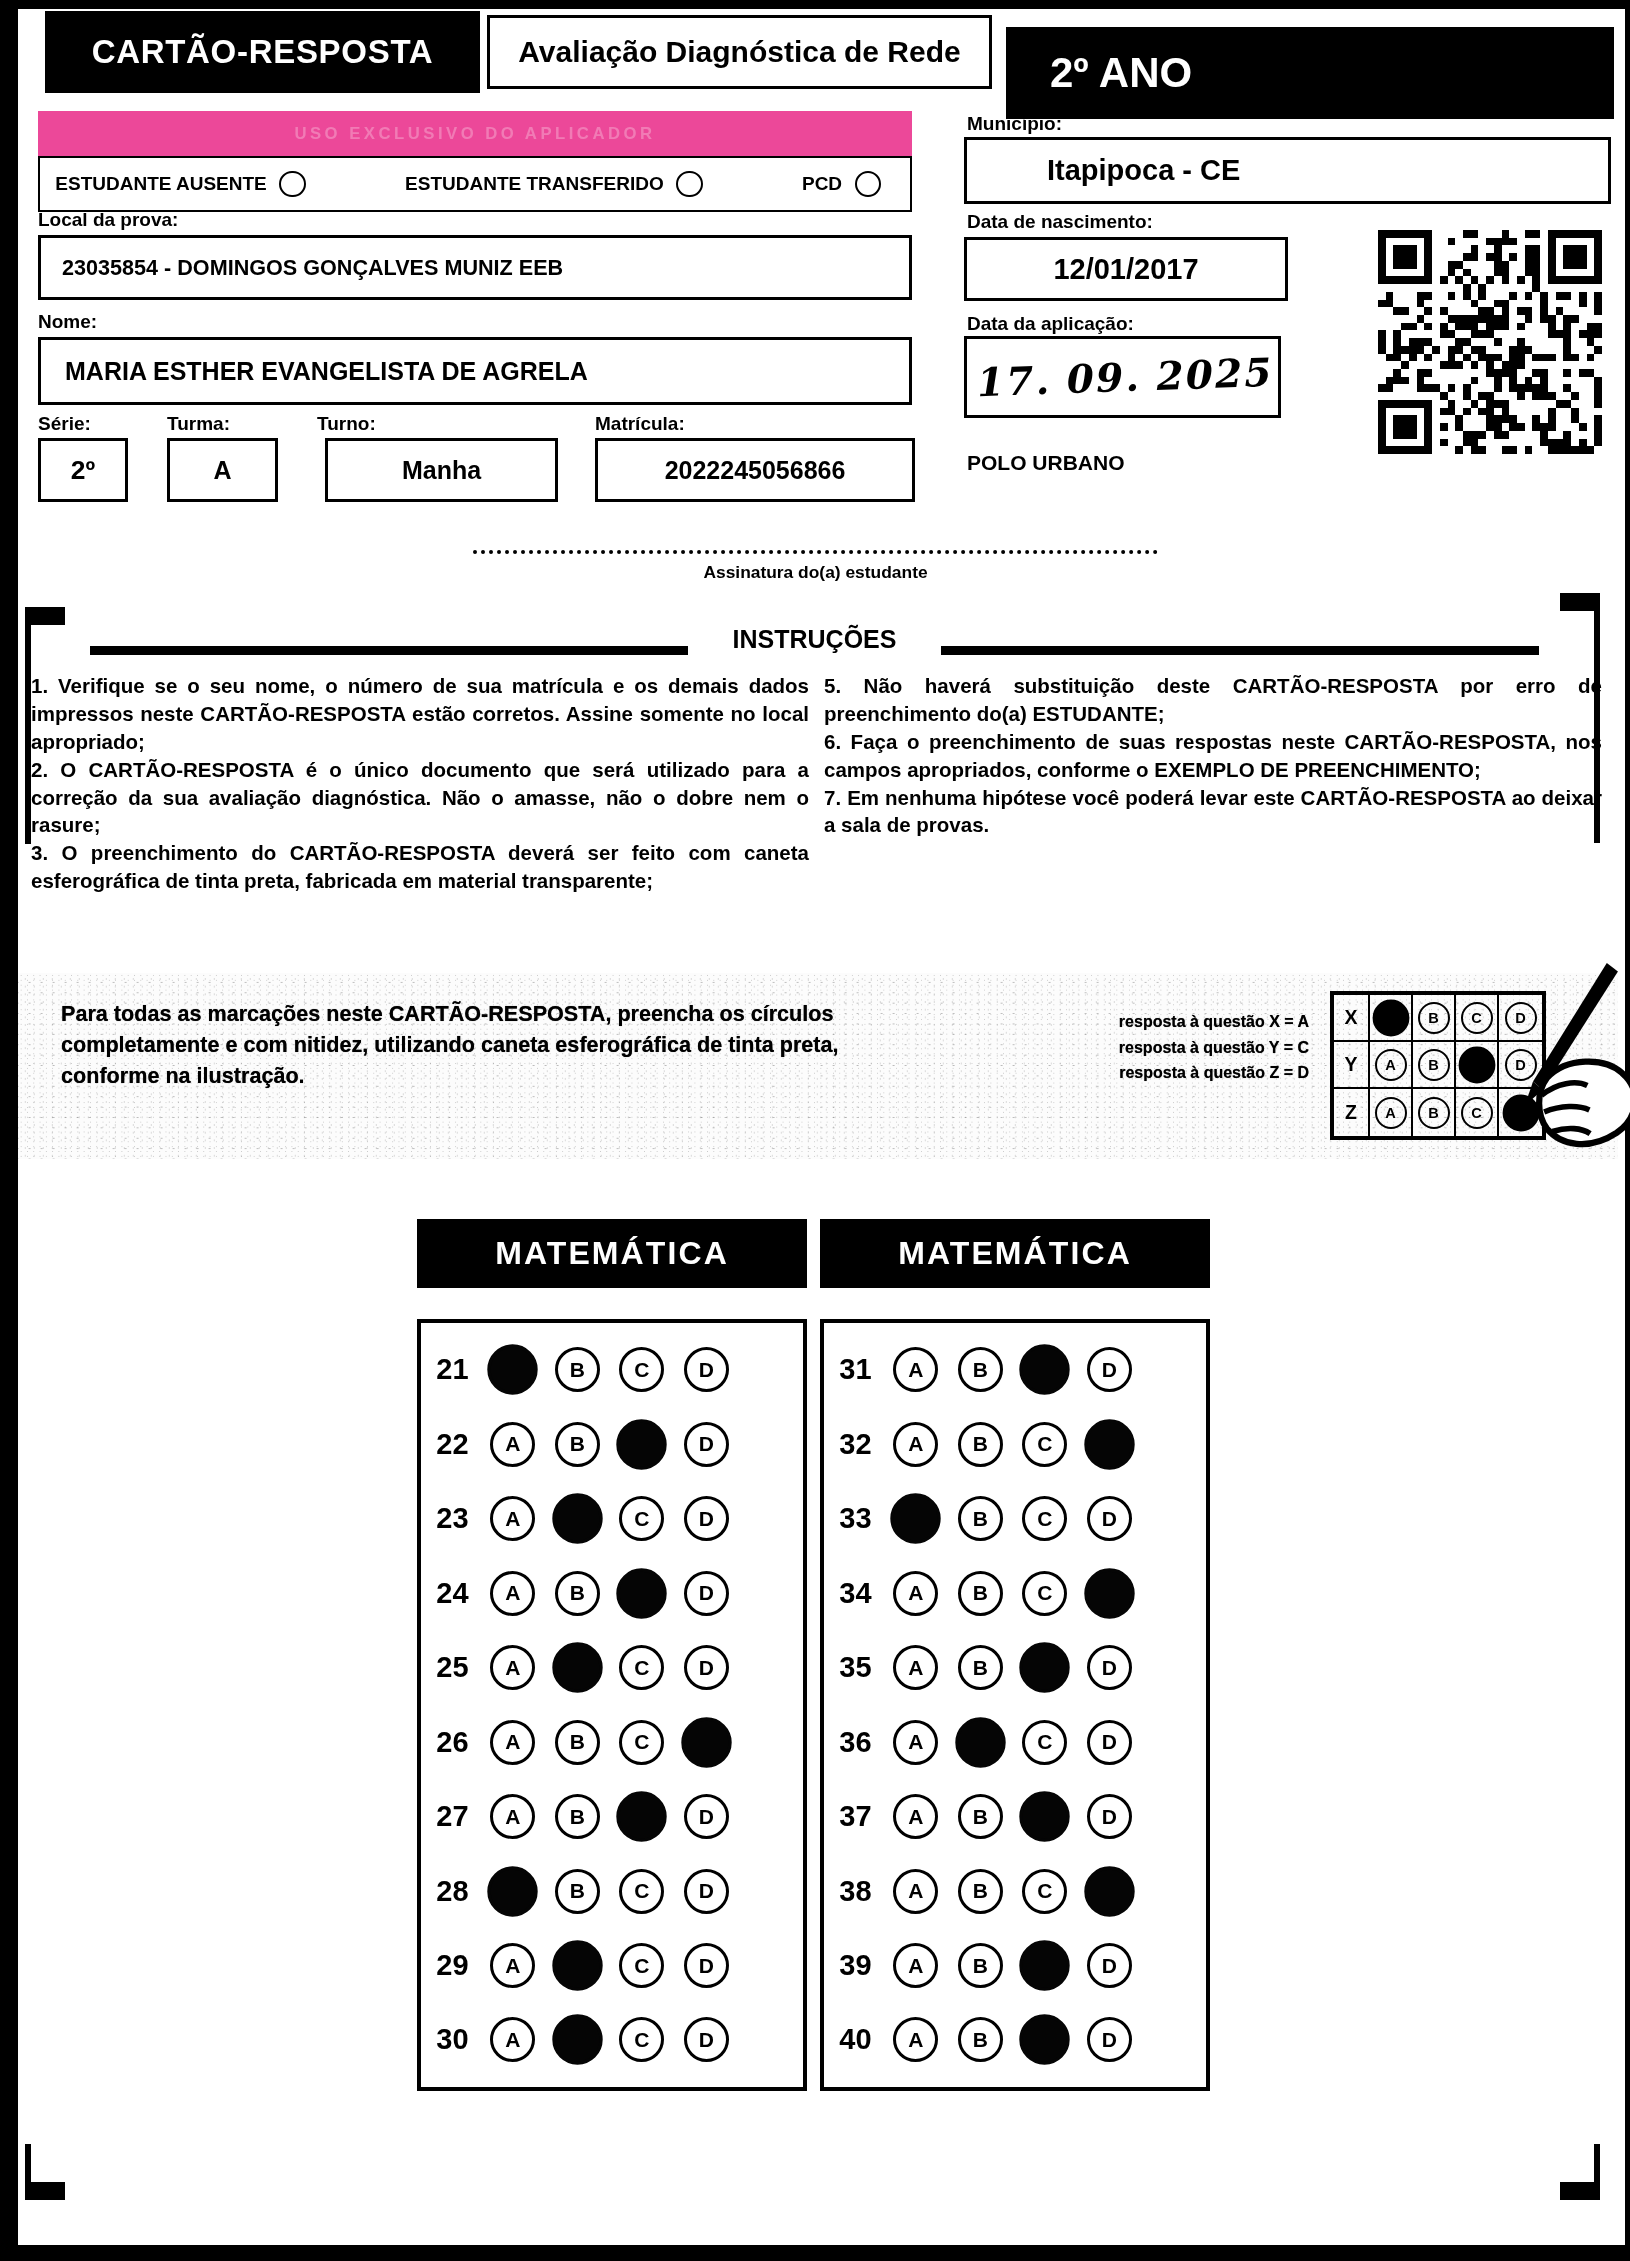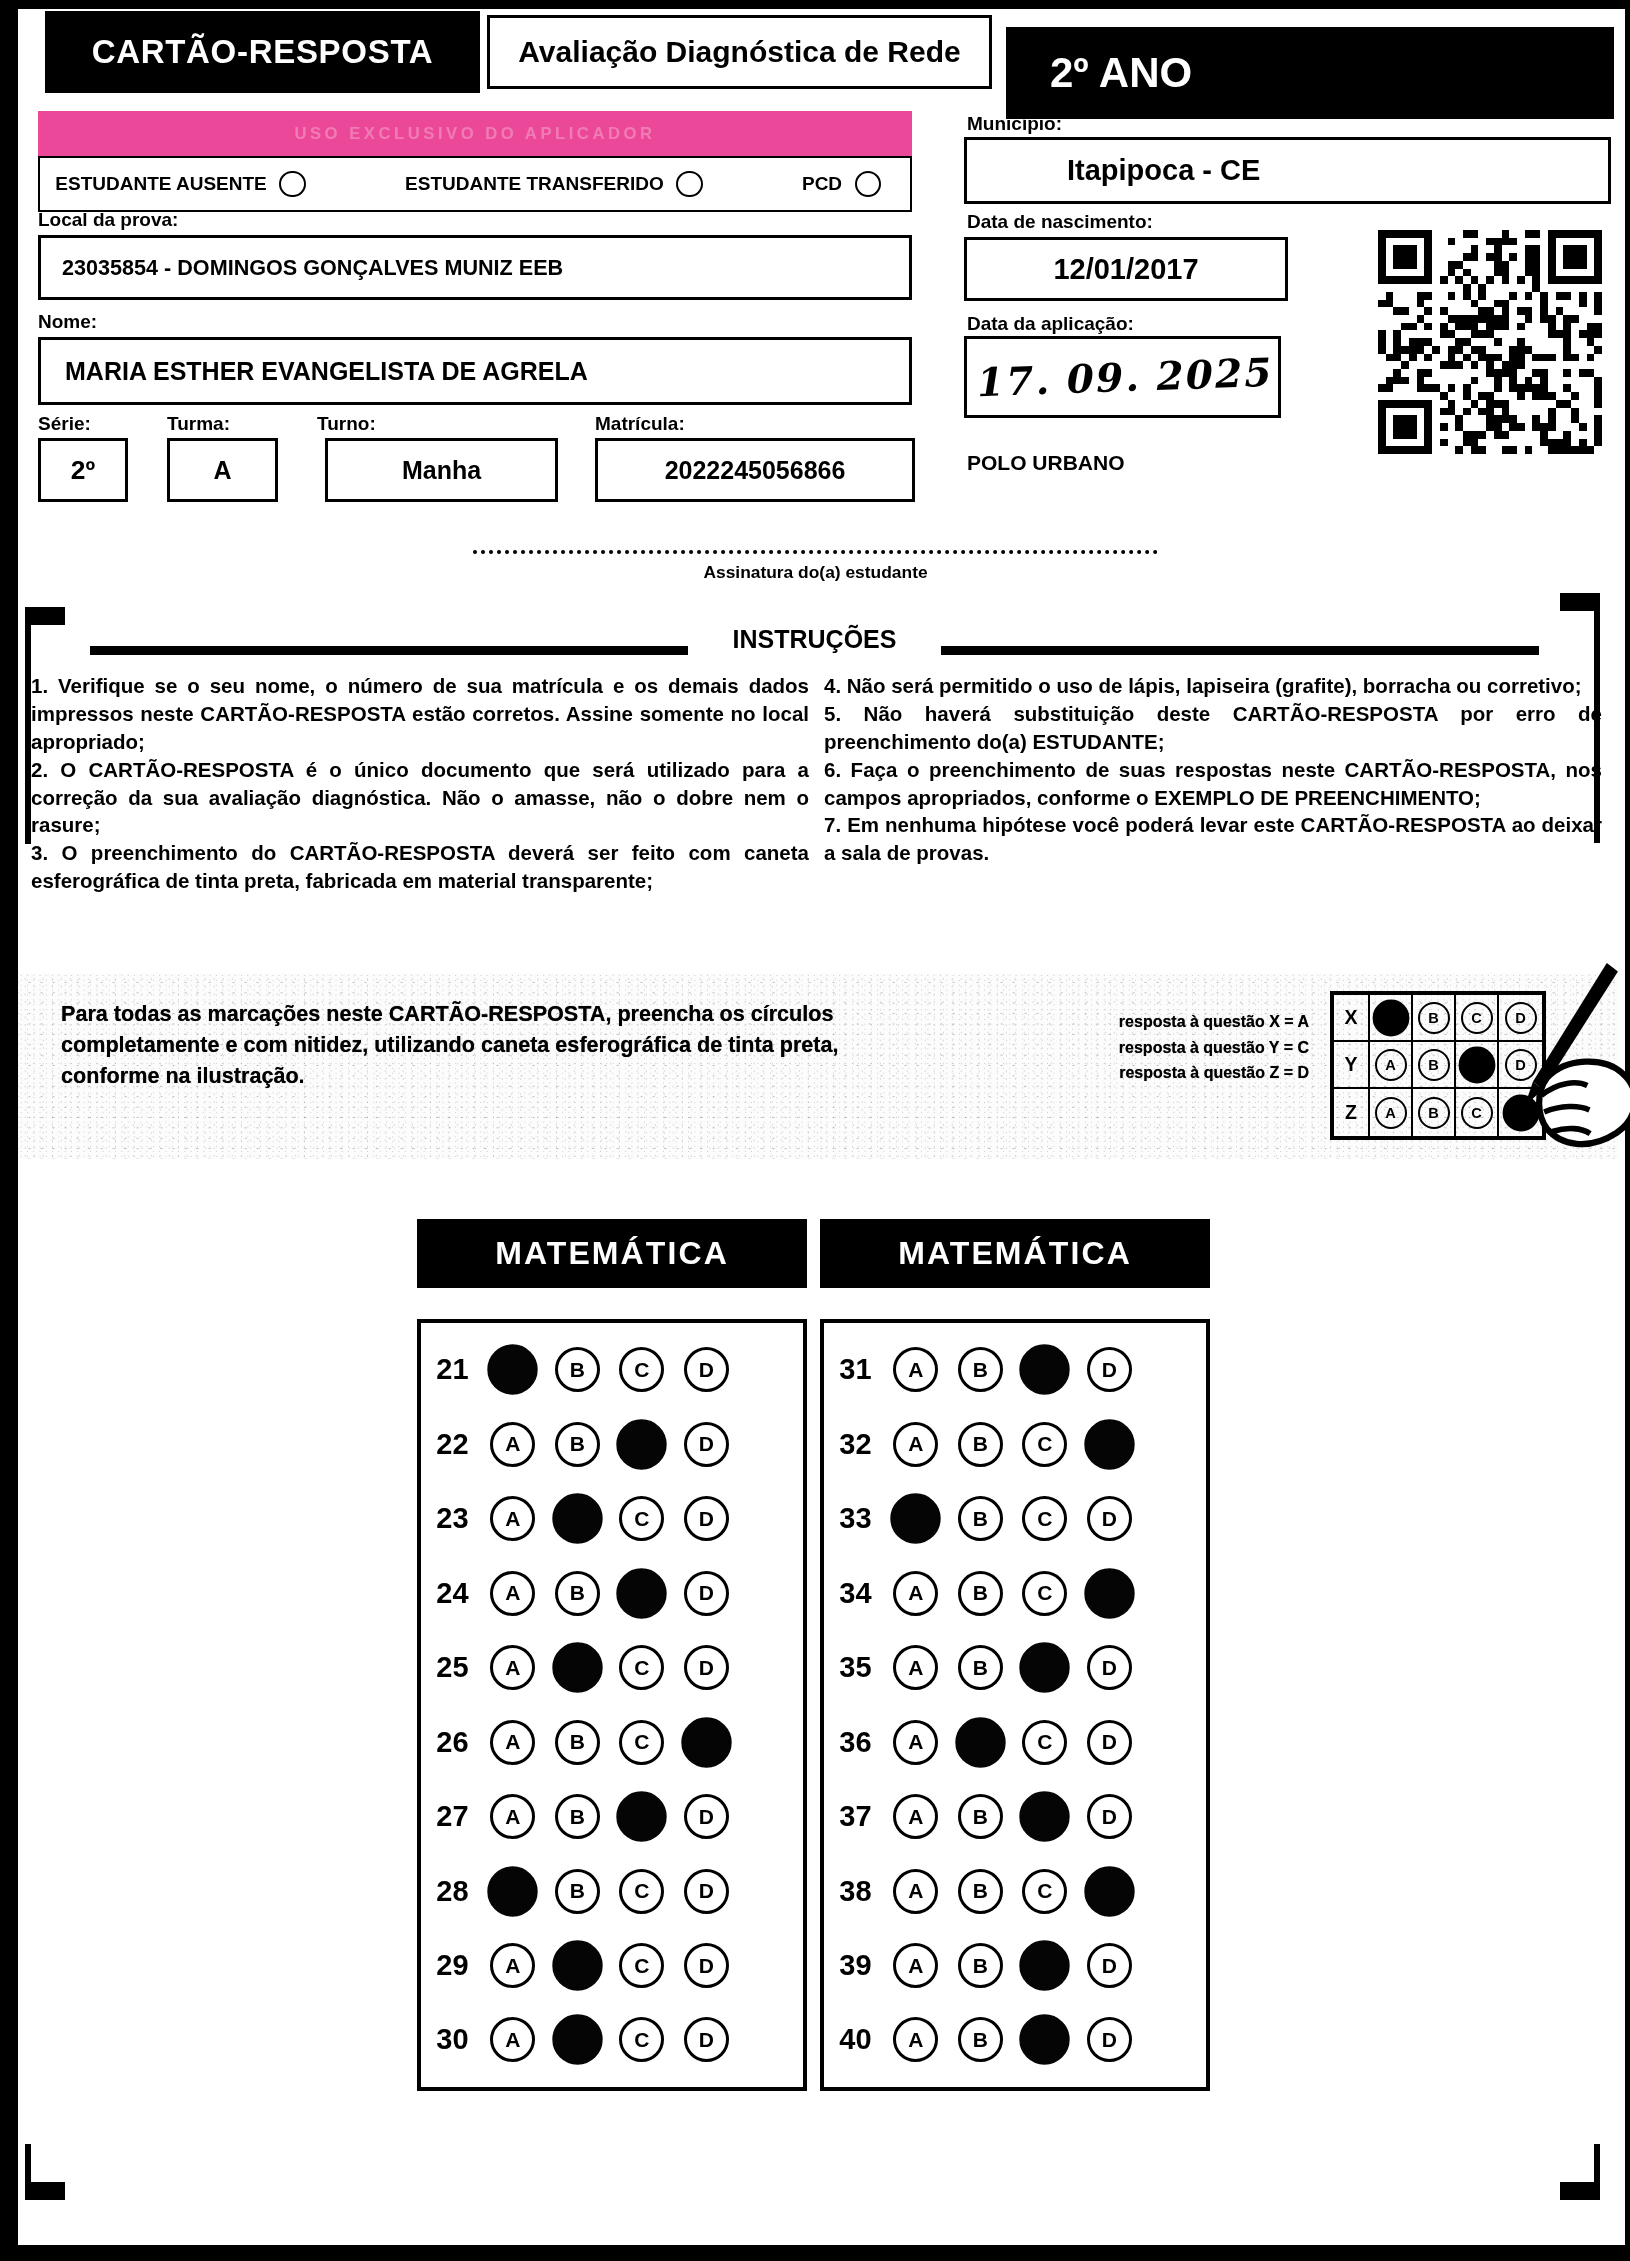--- a/index.html
+++ b/index.html
@@ -36,21 +36,21 @@
   
   .flabel{position:absolute;font-size:19px;font-weight:bold;}
   .fbox{position:absolute;border:3.5px solid #000;box-sizing:border-box;background:#fff;display:flex;align-items:center;}
   .fvalue{font-weight:bold;}
   .local-box{left:38px;top:235px;width:874px;height:65px;font-size:21.6px;padding-left:21px;}
   .nome-box{left:38px;top:337px;width:874px;height:68px;font-size:25px;padding-left:24px;}
   .serie-box{left:38px;top:438px;width:90px;height:64px;justify-content:center;font-size:26.4px;}
   .turma-box{left:167px;top:438px;width:111px;height:64px;justify-content:center;font-size:25px;}
   .turno-box{left:317px;top:438px;width:233px;height:64px;justify-content:center;font-size:25px;margin-left:8px;}
   .matricula-box{left:595px;top:438px;width:320px;height:64px;justify-content:center;font-size:25px;}
-  .municipio-box{left:964px;top:137px;width:647px;height:67px;font-size:29px;padding-left:100px;}
+  .municipio-box{left:964px;top:137px;width:647px;height:67px;font-size:29px;padding-left:80px;}
   .nascimento-box{left:964px;top:237px;width:324px;height:64px;justify-content:center;font-size:29px;}
   .aplicacao-box{left:964px;top:336px;width:317px;height:82px;}
   .handwrite{font-family:"DejaVu Serif", serif;font-style:italic;font-weight:bold;font-size:39px;
     transform:rotate(-2deg);letter-spacing:2.1px;margin-left:9.7px;white-space:nowrap;}
   .polo{position:absolute;left:967px;top:451px;font-size:21px;font-weight:bold;}
 
   
   .qr{position:absolute;left:1378px;top:230px;width:224px;height:224px;background:#fff;}
   .qr svg{width:100%;height:100%;fill:#000;shape-rendering:crispEdges;}
 
@@ -583,21 +583,20 @@
 
   <div class="instr-title">INSTRUÇÕES</div>
   <div class="blk instr-rule-l"></div>
   <div class="blk instr-rule-r"></div>
   <div class="instr-col instr-left">
       <p class="instr-item">1. Verifique se o seu nome, o número de sua matrícula e os demais dados impressos neste CARTÃO-RESPOSTA estão corretos. Assine somente no local apropriado;</p>
       <p class="instr-item">2. O CARTÃO-RESPOSTA é o único documento que será utilizado para a correção da sua avaliação diagnóstica. Não o amasse, não o dobre nem o rasure;</p>
       <p class="instr-item">3. O preenchimento do CARTÃO-RESPOSTA deverá ser feito com caneta esferográfica de tinta preta, fabricada em material transparente;</p>
     </div>
   <div class="instr-col instr-right">
-      <p class="instr-item">4. Não será permitido o uso de lápis, lapiseira (grafite), borracha ou corretivo;</p>
       <p class="instr-item">5. Não haverá substituição deste CARTÃO-RESPOSTA por erro de preenchimento do(a) ESTUDANTE;</p>
       <p class="instr-item">6. Faça o preenchimento de suas respostas neste CARTÃO-RESPOSTA, nos campos apropriados, conforme o EXEMPLO DE PREENCHIMENTO;</p>
       <p class="instr-item">7. Em nenhuma hipótese você poderá levar este CARTÃO-RESPOSTA ao deixar a sala de provas.</p>
     </div>
 
   <div class="ex-band">
     <div class="ex-text">Para todas as marcações neste CARTÃO-RESPOSTA, preencha os círculos completamente e com nitidez, utilizando caneta esferográfica de tinta preta, conforme na ilustração.</div>
     <div class="ex-legend">
         <div class="legend-line">resposta à questão X = A</div>
         <div class="legend-line">resposta à questão Y = C</div>

